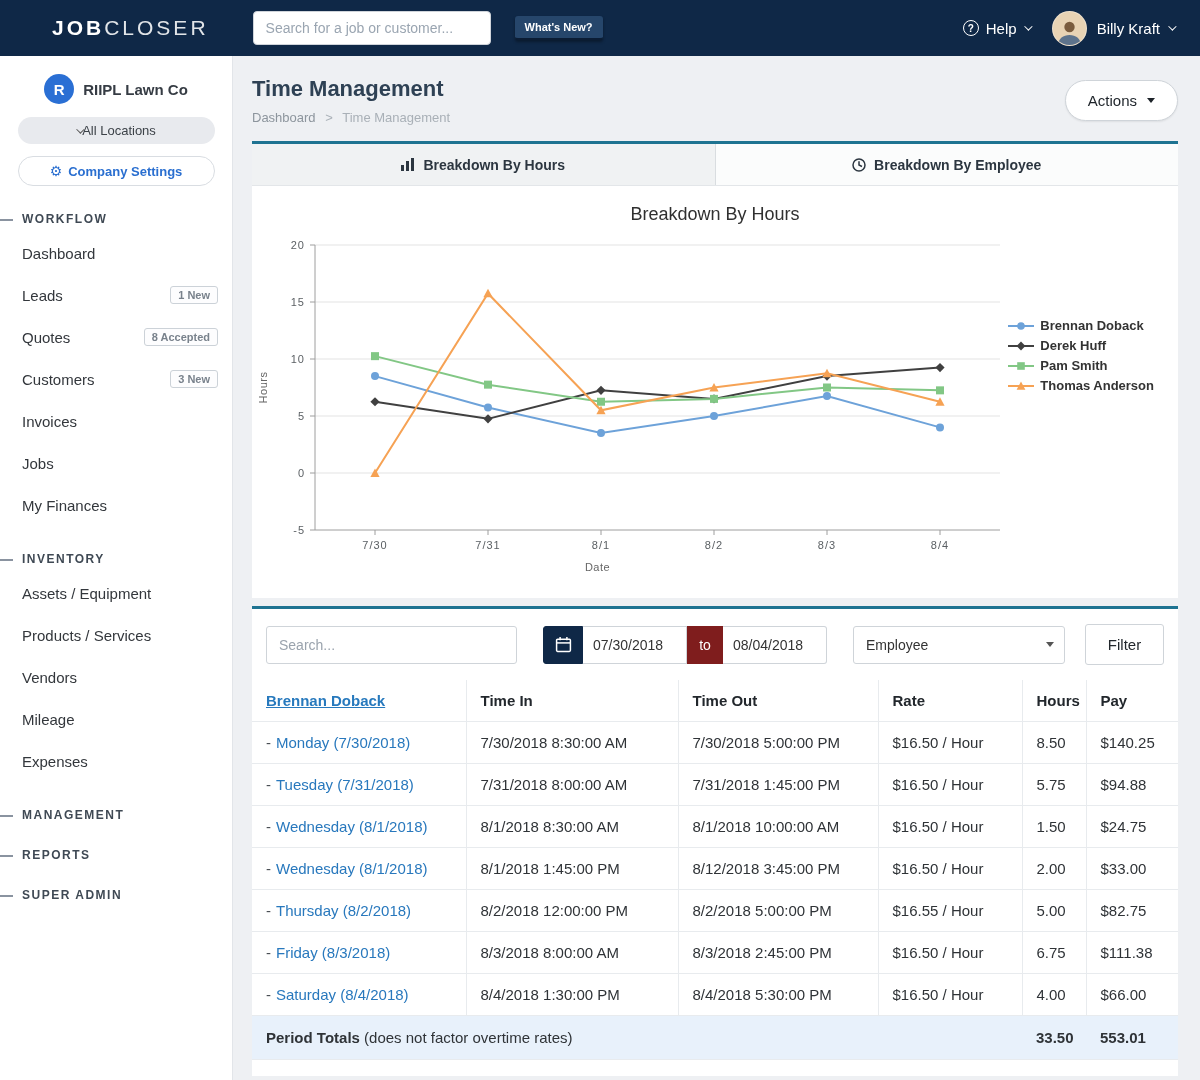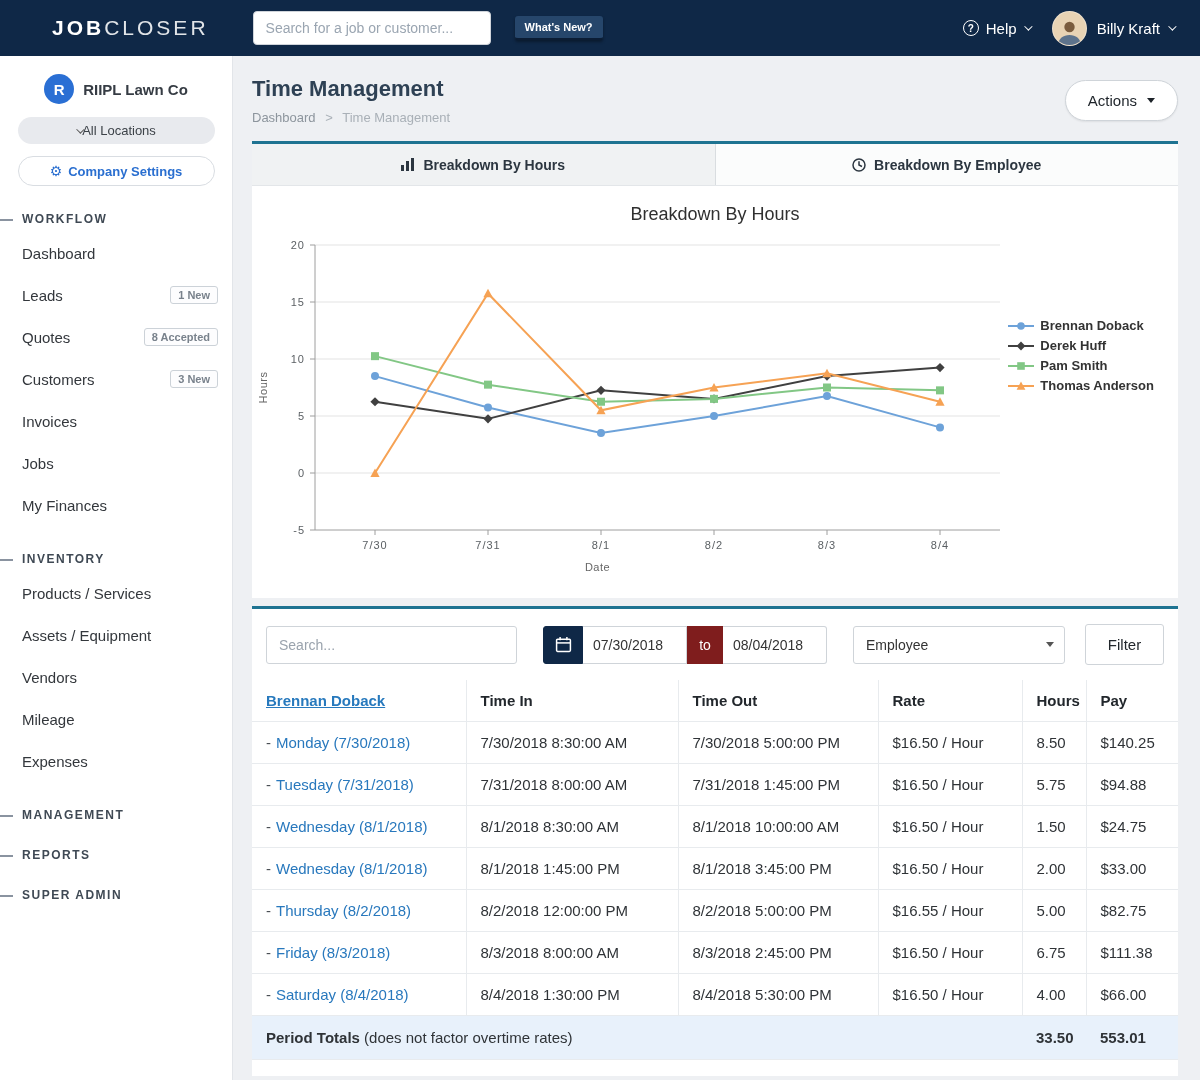--- a/index.html
+++ b/index.html
@@ -204,26 +204,26 @@
           <span>My Finances</span>
 
         </div>
 
     </nav>
 
     <div class="nav-section">INVENTORY</div>
     <nav>
 
         <div class="nav-item">
+          <span>Assets / Equipment</span>
+
+        </div>
+
+        <div class="nav-item">
           <span>Products / Services</span>
-
-        </div>
-
-        <div class="nav-item">
-          <span>Assets / Equipment</span>
 
         </div>
 
         <div class="nav-item">
           <span>Vendors</span>
 
         </div>
 
         <div class="nav-item">
           <span>Mileage</span>
@@ -441,21 +441,21 @@
               <td>8/1/2018 8:30:00 AM</td>
               <td>8/1/2018 10:00:00 AM</td>
               <td>$16.50 / Hour</td>
               <td>1.50</td>
               <td>$24.75</td>
             </tr>
 
             <tr class="data-row">
               <td><span class="day-dash">-</span><a class="day-link">Wednesday (8/1/2018)</a></td>
               <td>8/1/2018 1:45:00 PM</td>
-              <td>8/1/2018 3:45:00 PM</td>
+              <td>8/12/2018 3:45:00 PM</td>
               <td>$16.50 / Hour</td>
               <td>2.00</td>
               <td>$33.00</td>
             </tr>
 
             <tr class="data-row">
               <td><span class="day-dash">-</span><a class="day-link">Thursday (8/2/2018)</a></td>
               <td>8/2/2018 12:00:00 PM</td>
               <td>8/2/2018 5:00:00 PM</td>
               <td>$16.55 / Hour</td>

